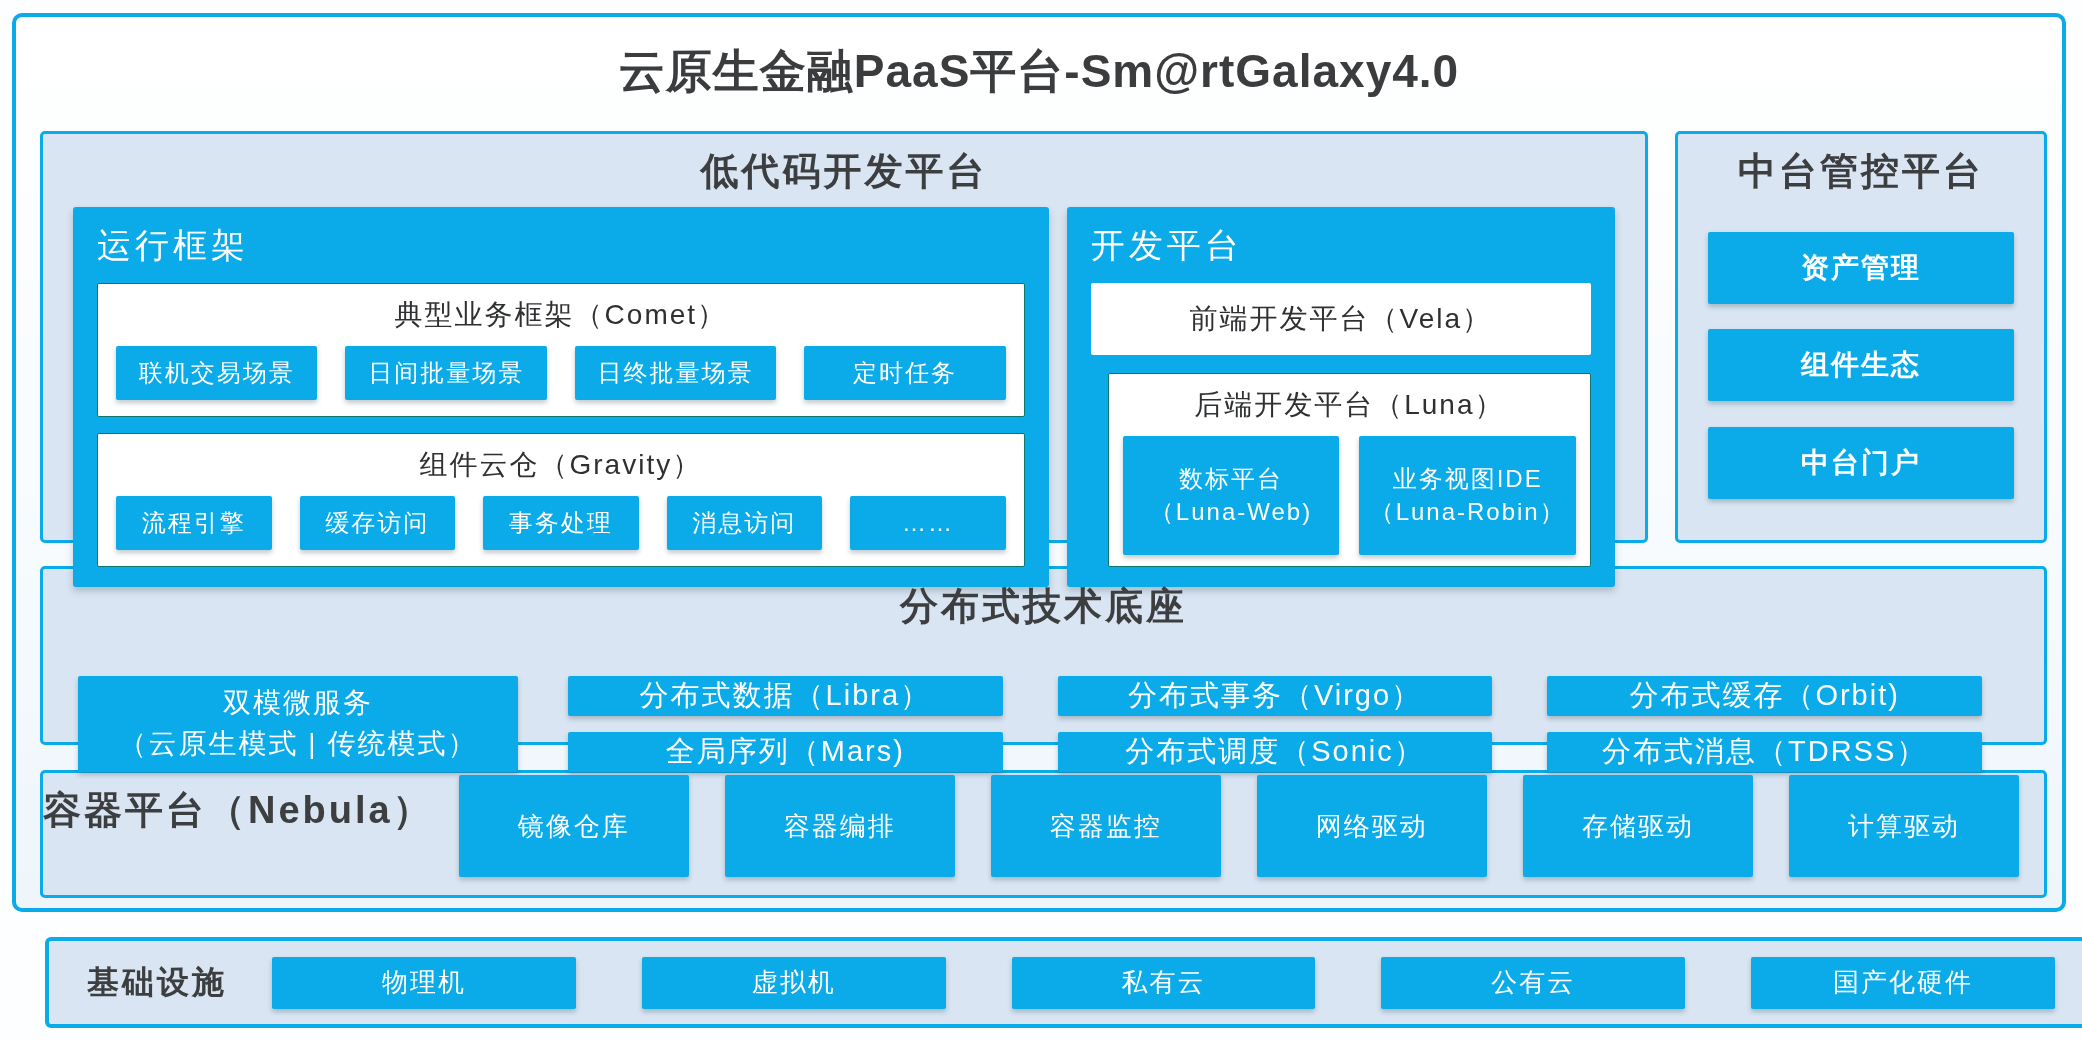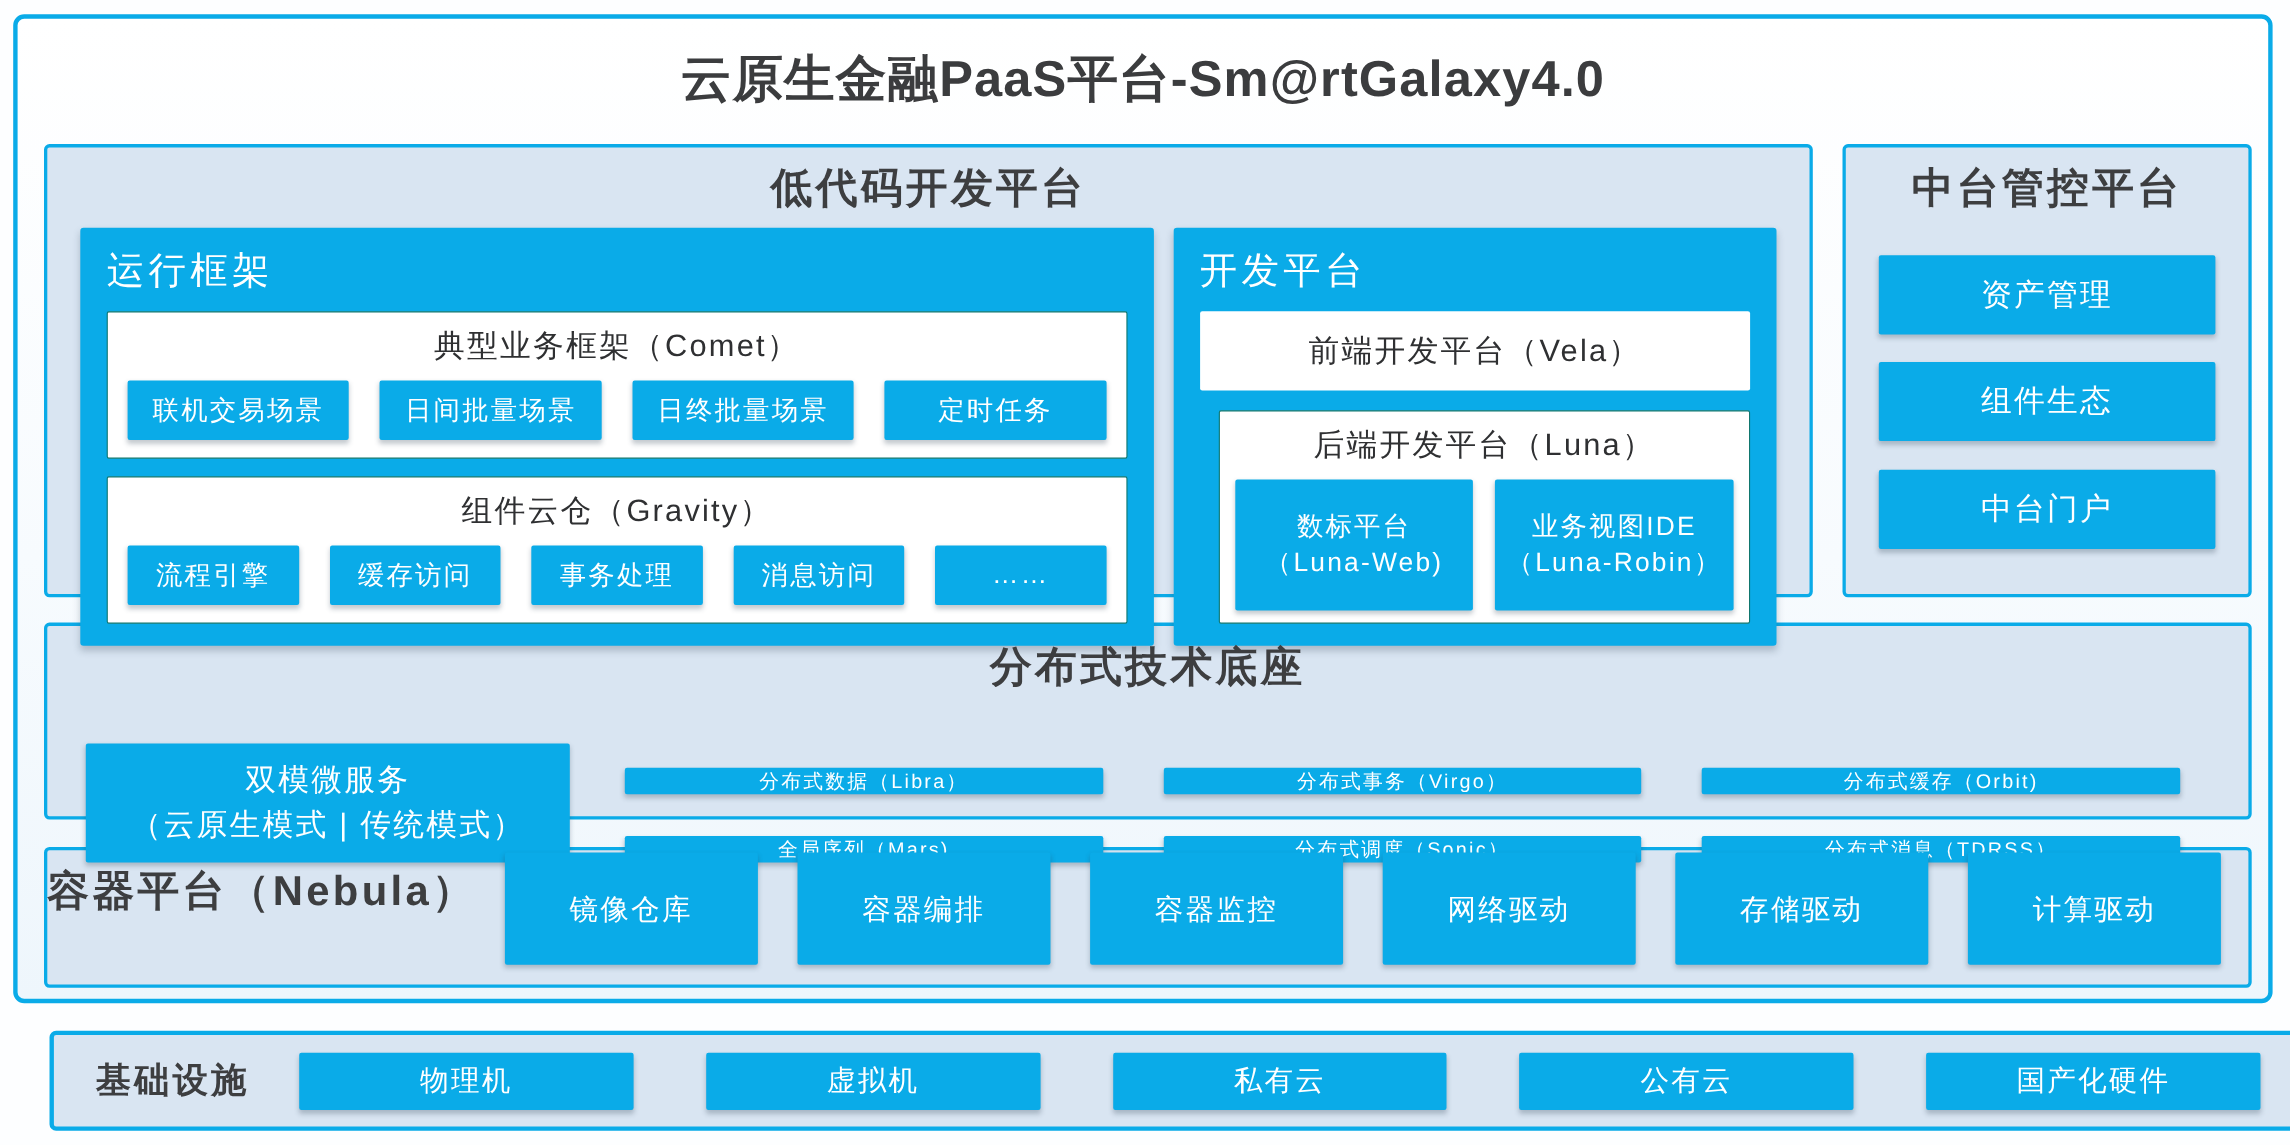--- a/index.html
+++ b/index.html
@@ -54,31 +54,31 @@
   .vela {
     background: #ffffff; color: #2f3032; font-size: 28px; letter-spacing: 2px;
     min-height: 72px; display: flex; align-items: center; justify-content: center;
     margin-bottom: 18px; border-radius: 2px;
   }
   .luna { flex: 1; display: flex; flex-direction: column; padding: 4px 14px 11px; margin-left: 17px; }
   .luna-chips { gap: 20px; }
   .luna-chip { flex-direction: column; line-height: 1.35; }
 
   .mid { width: 372px; display: flex; flex-direction: column; }
-  .mid-items { flex: 1; display: flex; flex-direction: column; justify-content: space-around; padding: 14px 30px 28px; }
+  .mid-items { flex: 1; display: flex; flex-direction: column; justify-content: space-around; padding: 14px 30px 28px; font-weight: bold; }
   .mid-items .chip { flex: none; height: 72px; font-size: 28px; }
 
   .dist { margin: 23px 15px 0 24px; height: 179px; display: flex; flex-direction: column; gap: 34px; }
   .dist-content { flex: 1; display: flex; align-items: stretch; padding: 2px 62px 18px 35px; }
   .dual { width: 440px; flex: none; flex-direction: column; font-size: 28px; line-height: 1.45; }
   .dist-grid {
     flex: 1; margin-left: 50px; display: grid;
     grid-template-columns: repeat(3, 1fr); column-gap: 55px; row-gap: 16px;
   }
-  .dist-grid .chip { font-size: 18px; min-height: 0; margin-top: 22px; }
+  .dist-grid .chip { font-size: 29px; min-height: 0; }
 
   .nebula { margin: 25px 15px 0 24px; height: 128px; display: flex; flex-direction: row; }
   .nebula-row { flex: 1; display: flex; gap: 36px; padding: 2px 25px 18px; }
   .nebula-row .chip { font-size: 26px; }
 
   .infra {
     position: absolute; left: 12px; top: 937px; width: 2054px; height: 91px;
     border-width: 4px; border-radius: 6px;
     display: flex; align-items: center; padding: 0 40px 0 38px; margin-left: 33px;
   }

